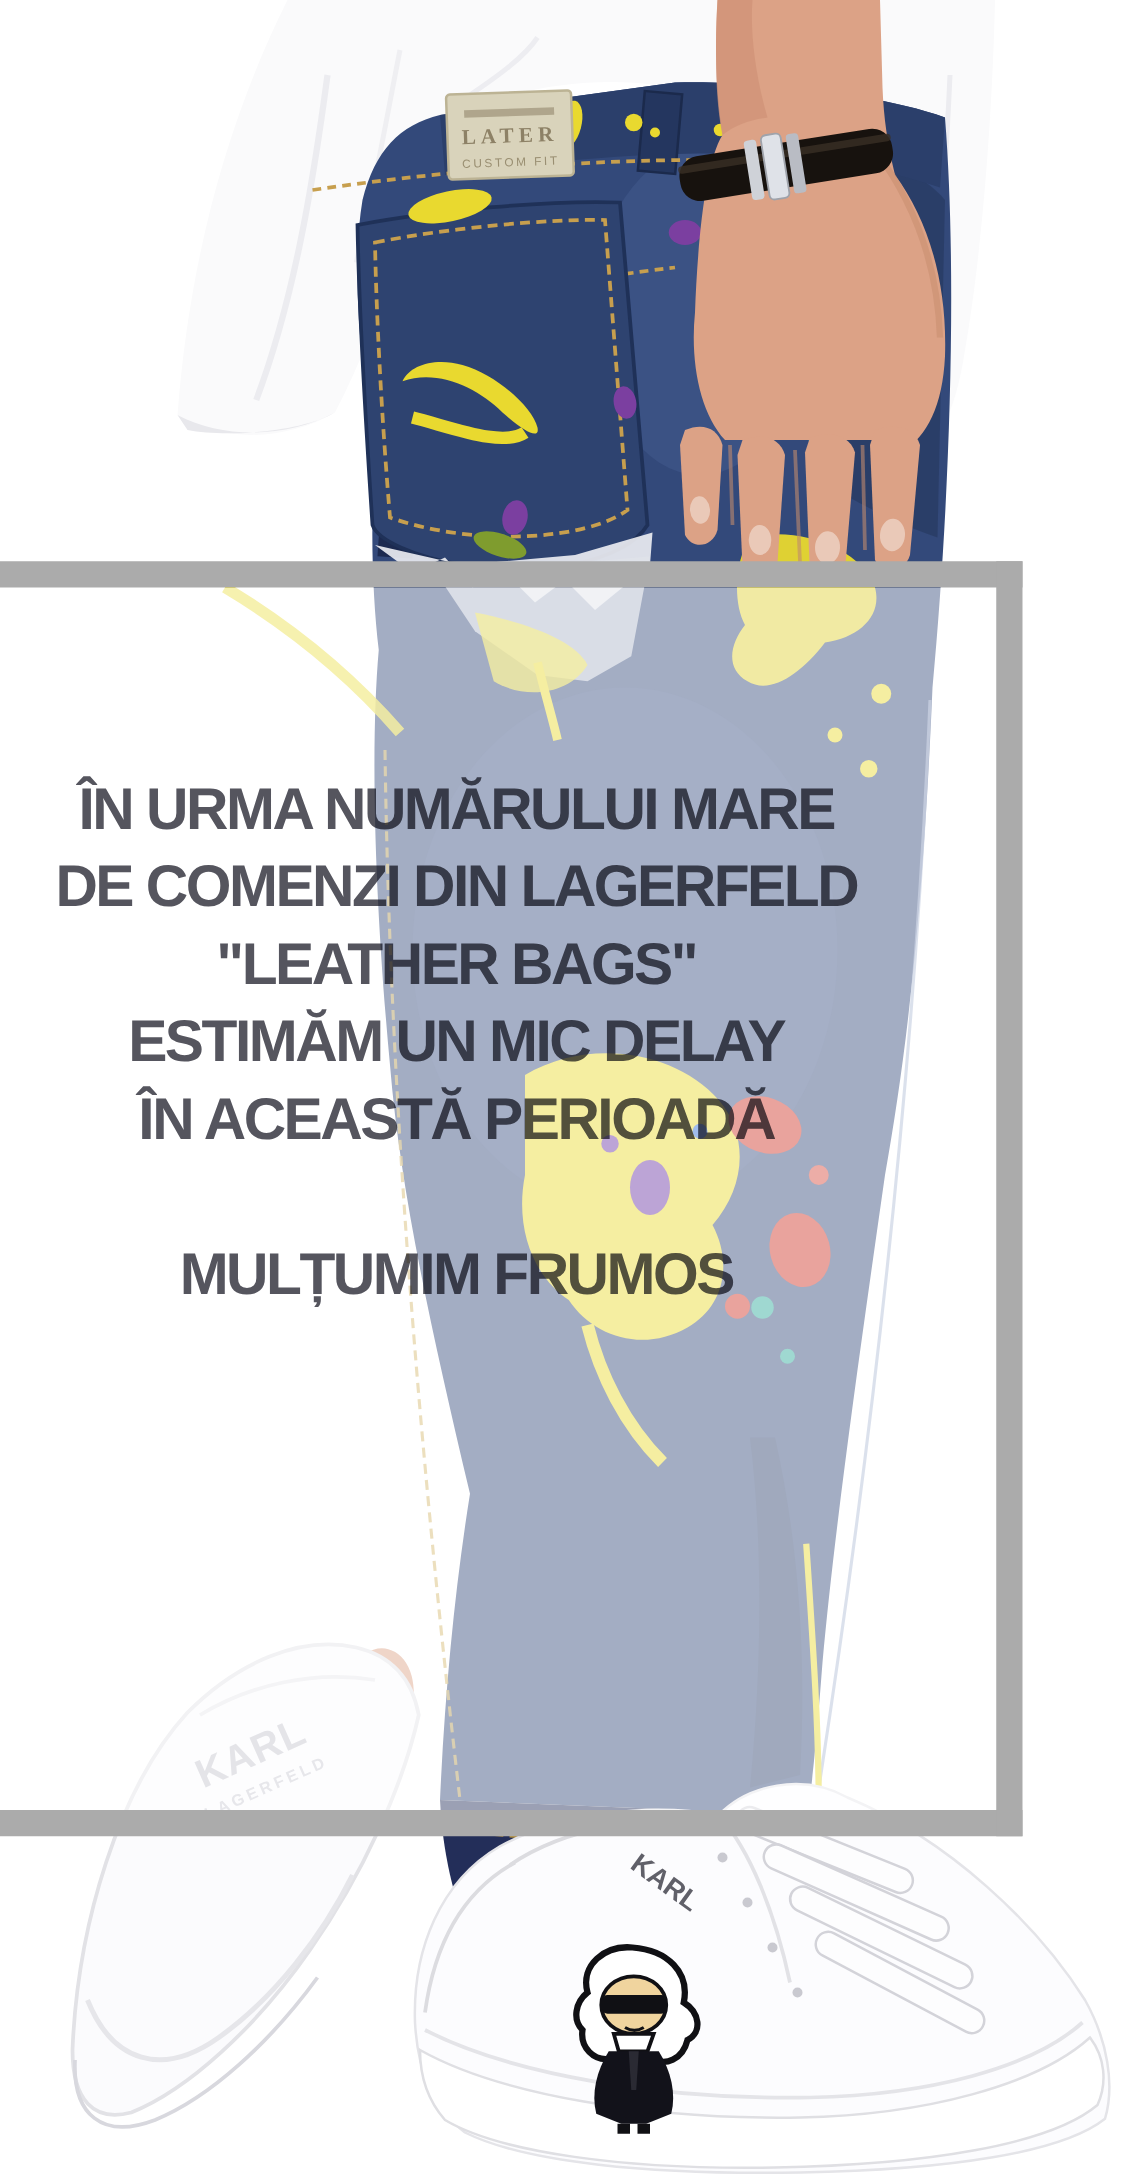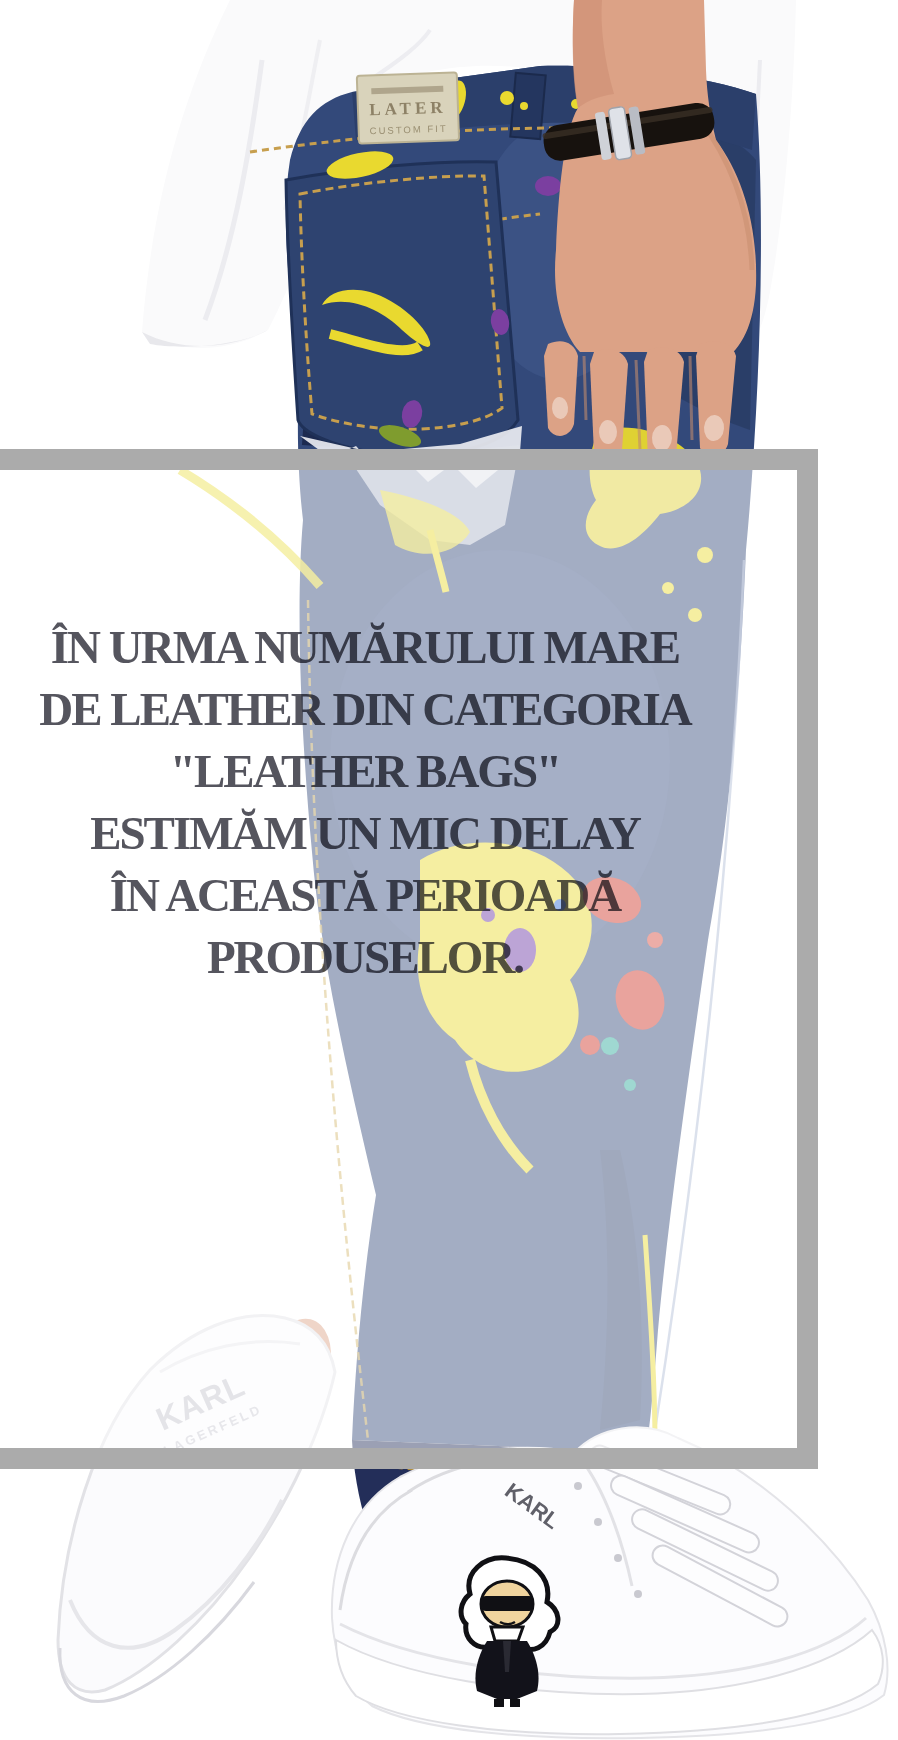--- a/index.html
+++ b/index.html
@@ -11,21 +11,21 @@
   .panel{position:absolute;left:0;top:449px;width:818px;height:1020px;
          box-sizing:border-box;
          background:rgba(255,255,255,0.55);background-clip:padding-box;
          border-top:21px solid #ABABAB;
          border-right:21px solid #ABABAB;
          border-bottom:21px solid #ABABAB;
          z-index:2;}
   .announcement{position:absolute;left:0;top:616px;width:730px;z-index:3;
          text-align:center;font-weight:bold;font-size:47px;line-height:62px;
          letter-spacing:-2px;color:#55555E;mix-blend-mode:multiply;}
-  .ann-line{min-height:62px;white-space:nowrap;font-family:Liberation Serif, serif;}
+  .ann-line{min-height:62px;white-space:nowrap;}
 </style>
 </head>
 <body>
 
 <div class="stage">
 
   <svg class="photo" width="898" height="1740" viewBox="0 0 898 1740">
 
     <rect x="0" y="0" width="898" height="1740" fill="#ffffff"></rect>
 
@@ -227,21 +227,21 @@
         <rect x="44" y="147" width="10" height="8" fill="#101014"></rect>
         <rect x="60" y="147" width="10" height="8" fill="#101014"></rect>
       </g>
     </g>
   </svg>
 
   <div class="panel"></div>
 
   <div class="announcement">
     <div class="ann-line">ÎN URMA NUMĂRULUI MARE</div>
-    <div class="ann-line">DE LEATHER DIN CATEGORIA</div>
+    <div class="ann-line">DE COMENZI DIN LAGERFELD</div>
     <div class="ann-line">"LEATHER BAGS"</div>
     <div class="ann-line">ESTIMĂM UN MIC DELAY</div>
     <div class="ann-line">ÎN ACEASTĂ PERIOADĂ</div>
-    <div class="ann-line">PRODUSELOR.</div>
     <div class="ann-line"></div>
+    <div class="ann-line">MULȚUMIM FRUMOS</div>
   </div>
 
 </div>
 
 </body></html>

